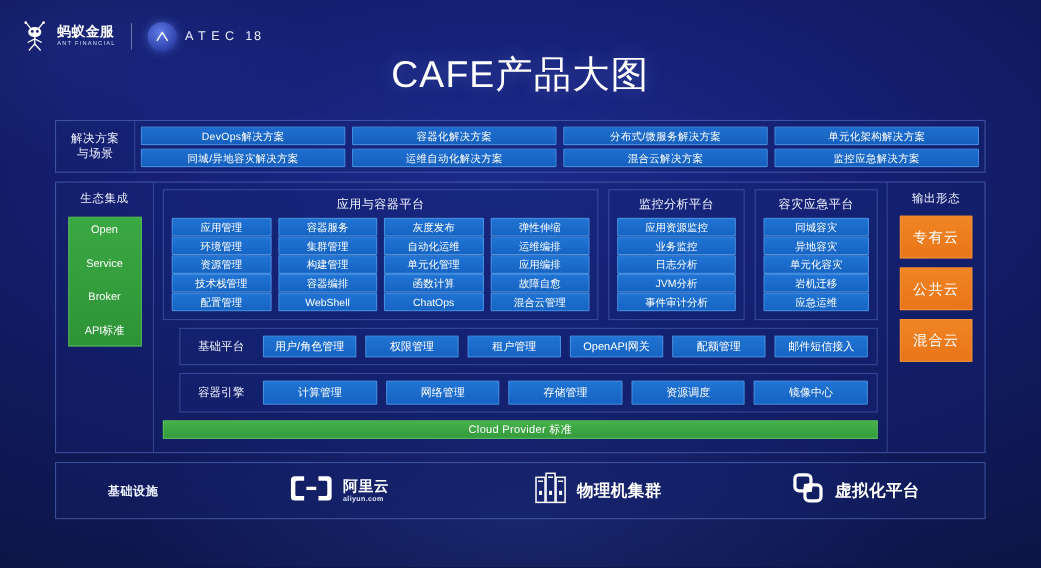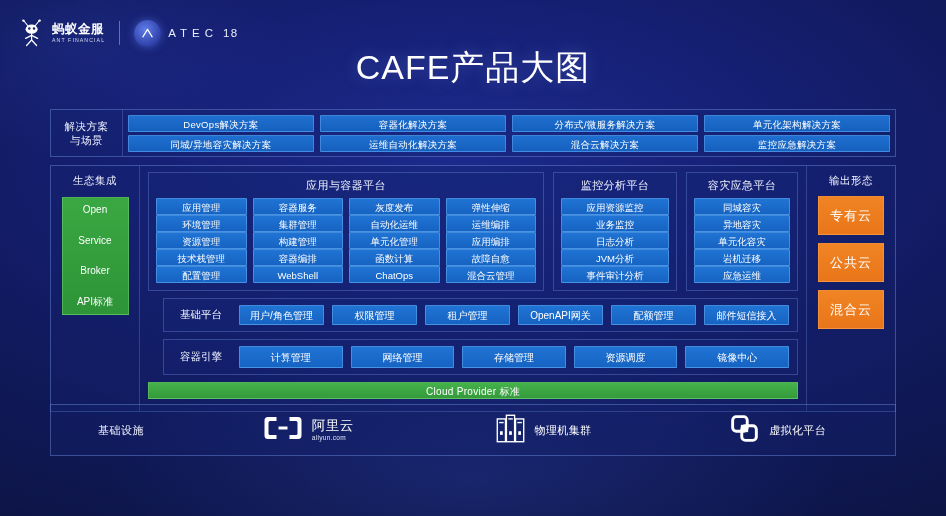--- a/index.html
+++ b/index.html
@@ -139,26 +139,26 @@
   }
   .out-box{
     margin-top:8px; width:66px; height:39px;
     display:flex; align-items:center; justify-content:center;
     font-size:13px; color:#fff; letter-spacing:1px;
     background:linear-gradient(180deg,#f08423 0%,#e9761a 100%);
     border:1px solid rgba(255,190,120,.3);
   }
 
   
-  #infra{ left:50px; top:404px; width:846px; height:52px;
-    display:flex; align-items:center; }
+  #infra{ left:50px; top:420px; width:846px; height:52px;
+    display:flex; align-items:center;font-weight:bold; }
   .infra-label{ width:140px; text-align:center; font-size:11px; color:#eef1ff; letter-spacing:.5px; }
   .infra-items{ flex:1; display:flex; align-items:center; }
   .infra-item{ flex:1; display:flex; align-items:center; justify-content:center; gap:9px; }
-  .infra-text{ font-size:11px; color:#ffffff; letter-spacing:.4px; }
+  .infra-text{ font-size:15px; color:#ffffff; letter-spacing:.4px; }
   .aliyun-word{ display:flex; flex-direction:column; line-height:1; }
   .aliyun-cn{ font-size:13.5px; color:#fff; letter-spacing:.5px; }
   .aliyun-en{ font-size:6.5px; color:#dfe4f6; margin-top:2.5px; letter-spacing:.3px; }
 </style>
 </head>
 <body>
 
 <div class="brandbar">
   <div class="ant-logo">
     <span class="ant-mark">

